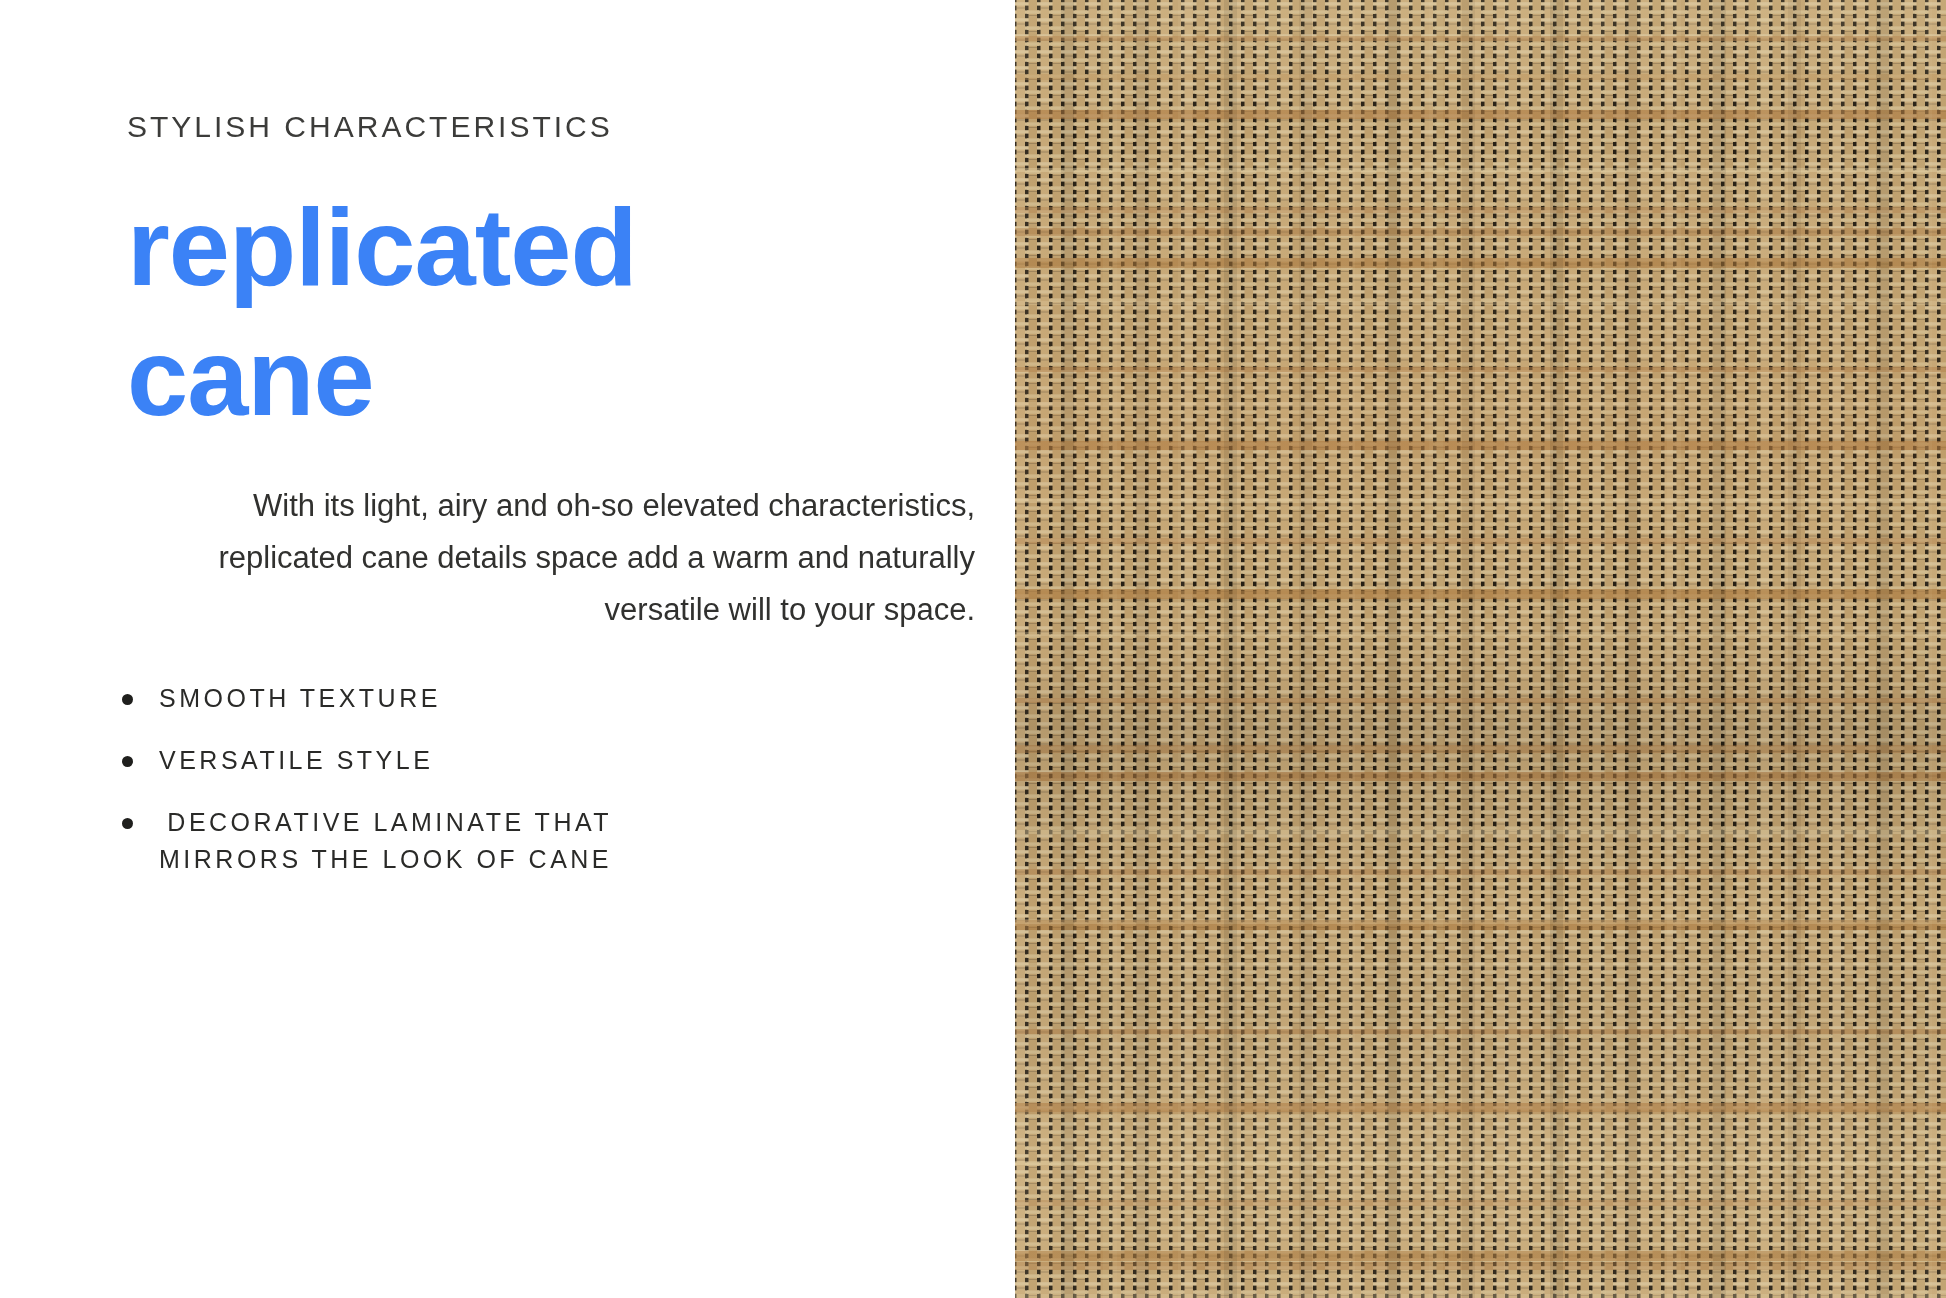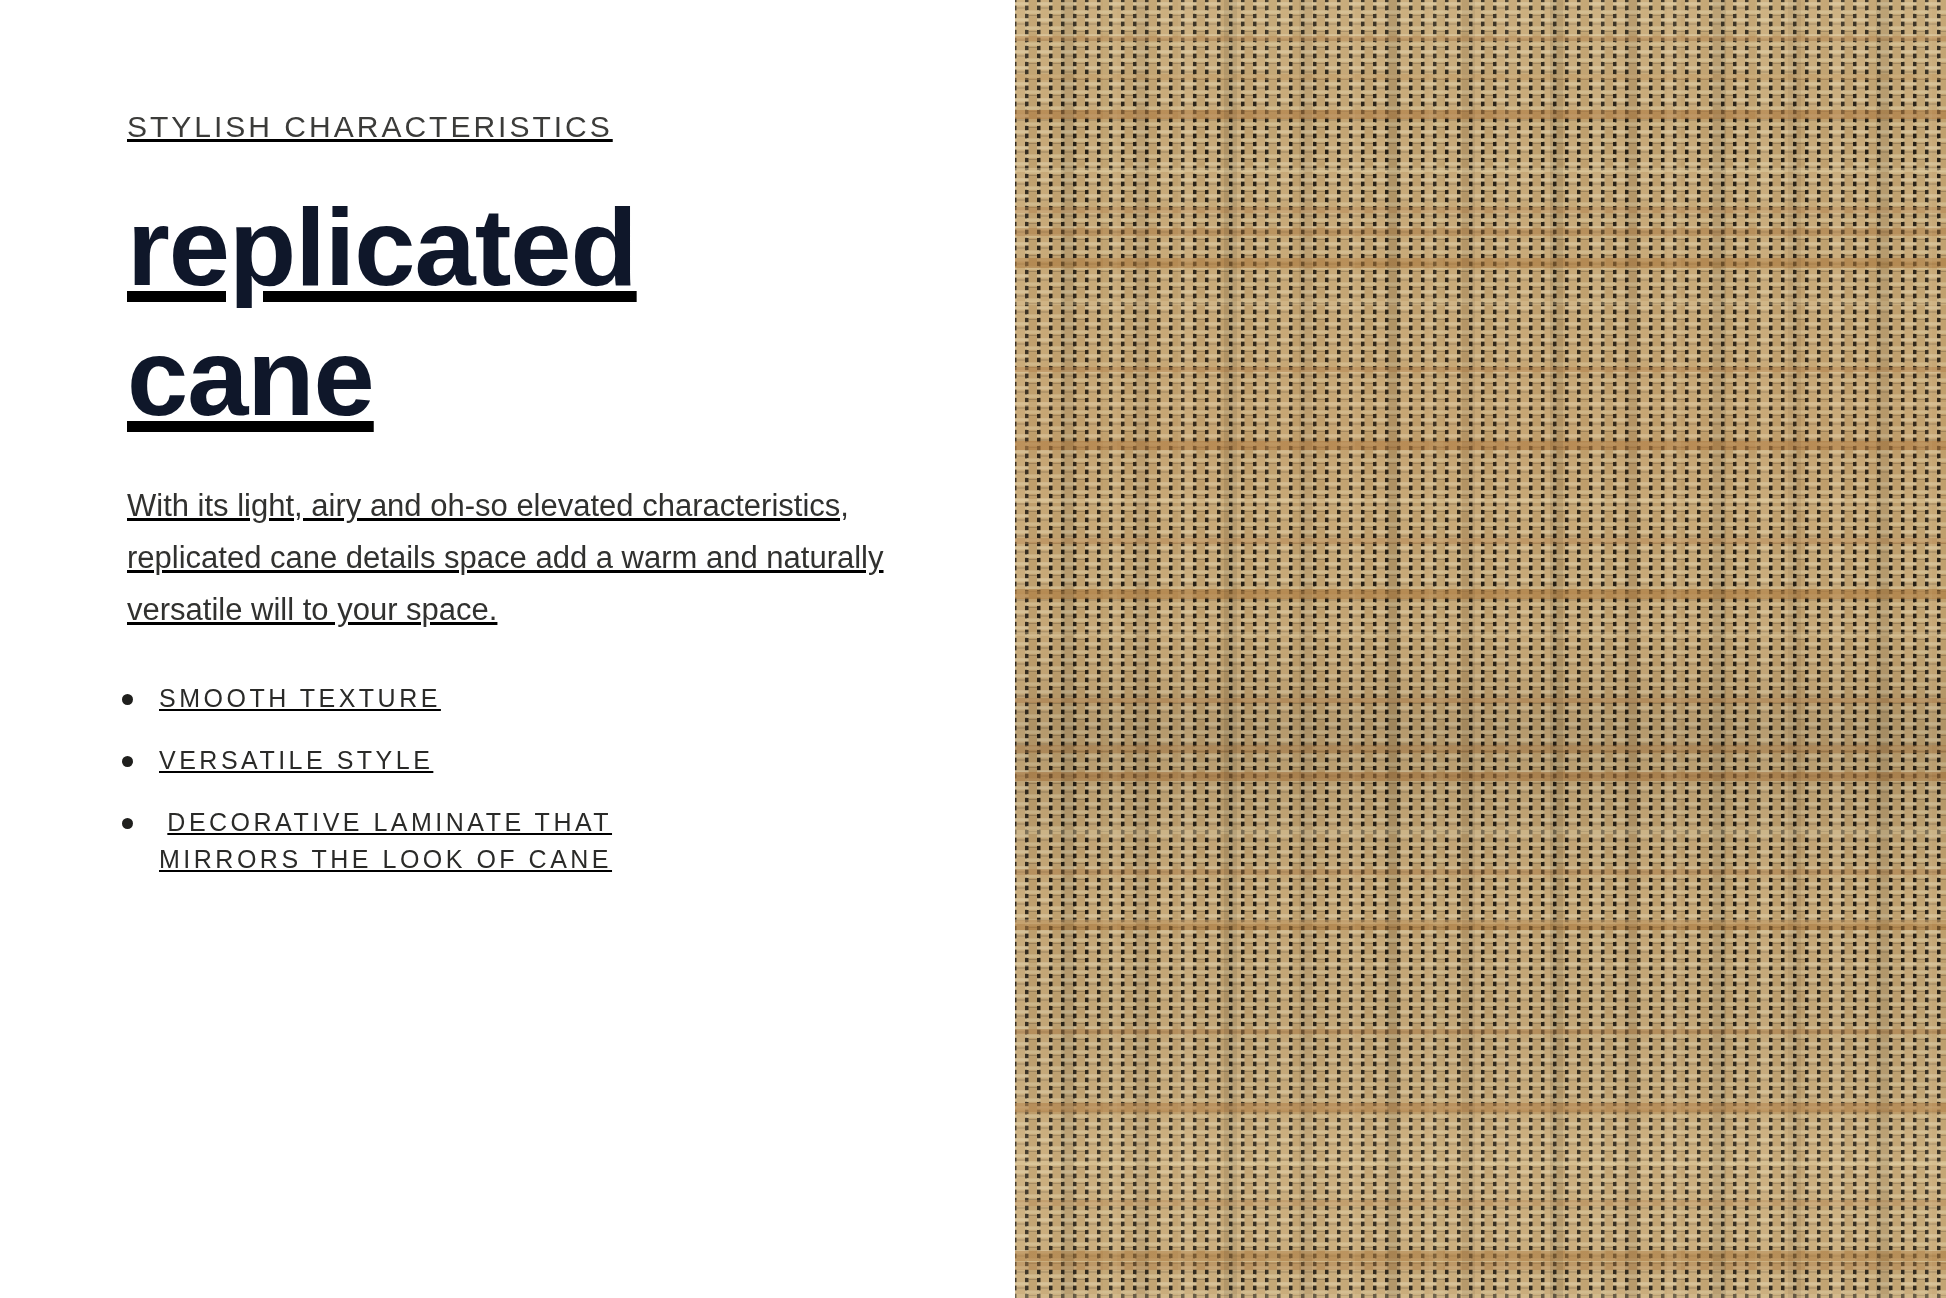--- a/index.html
+++ b/index.html
@@ -2,21 +2,21 @@
 <html><head>
 <meta charset="utf-8">
 <style>
   * { box-sizing: border-box; }
   html, body { margin: 0; padding: 0; background: #ffffff; }
   body {
     width: 1946px; height: 1298px;
     overflow: hidden;
     font-family: "Liberation Sans", sans-serif;
   }
-  .page { display: flex; width: 1946px; height: 1298px; text-decoration: underline; }
+  .page { display: flex; width: 1946px; height: 1298px; }
 
   
   .left {
     width: 1015px; height: 1298px;
     background: #ffffff;
     padding: 112px 40px 0 127px;
     flex: none;
   }
   .eyebrow {
     margin: 0;
@@ -24,29 +24,29 @@
     font-weight: 400;
     letter-spacing: 3px;
     color: #3c3c3a;
   }
   .title {
     margin: 40px 0 3px;
     max-width: 640px;
     font-size: 110px; line-height: 130px;
     font-weight: 700;
     letter-spacing: -1px;
-    color: #0f172a;
+    color: #3b82f6;
   }
   .desc {
     margin: 38px 0 0;
     font-size: 31px; line-height: 52px;
     font-weight: 400;
     color: #31312f;
   }
-  .desc .dline { display: block; }
+  .desc .dline { display: block; text-align: right; }
   .features {
     list-style: none;
     margin: 44px 0 0; padding: 0;
   }
   .features li {
     display: flex;
     align-items: flex-start;
     margin: 0 0 25px -5px;
     text-align: right;
   }

